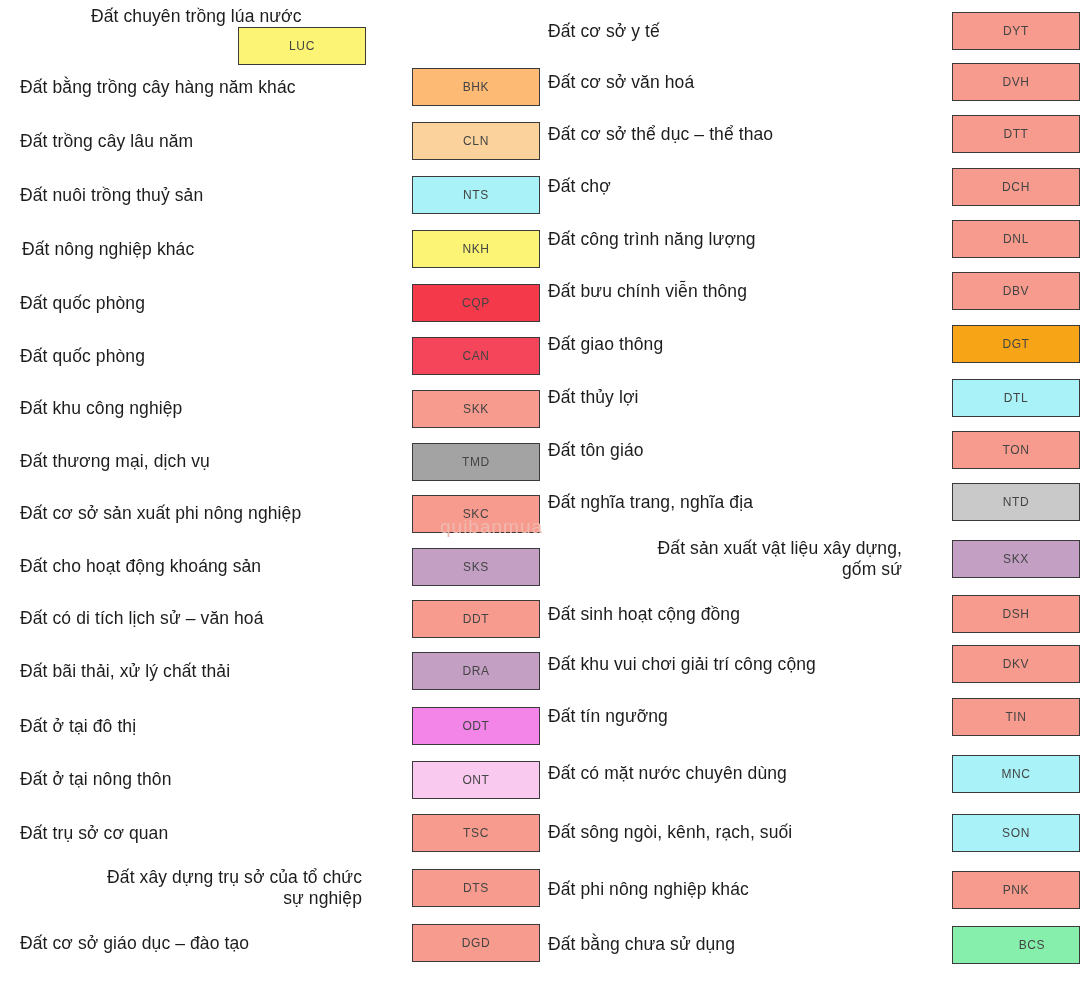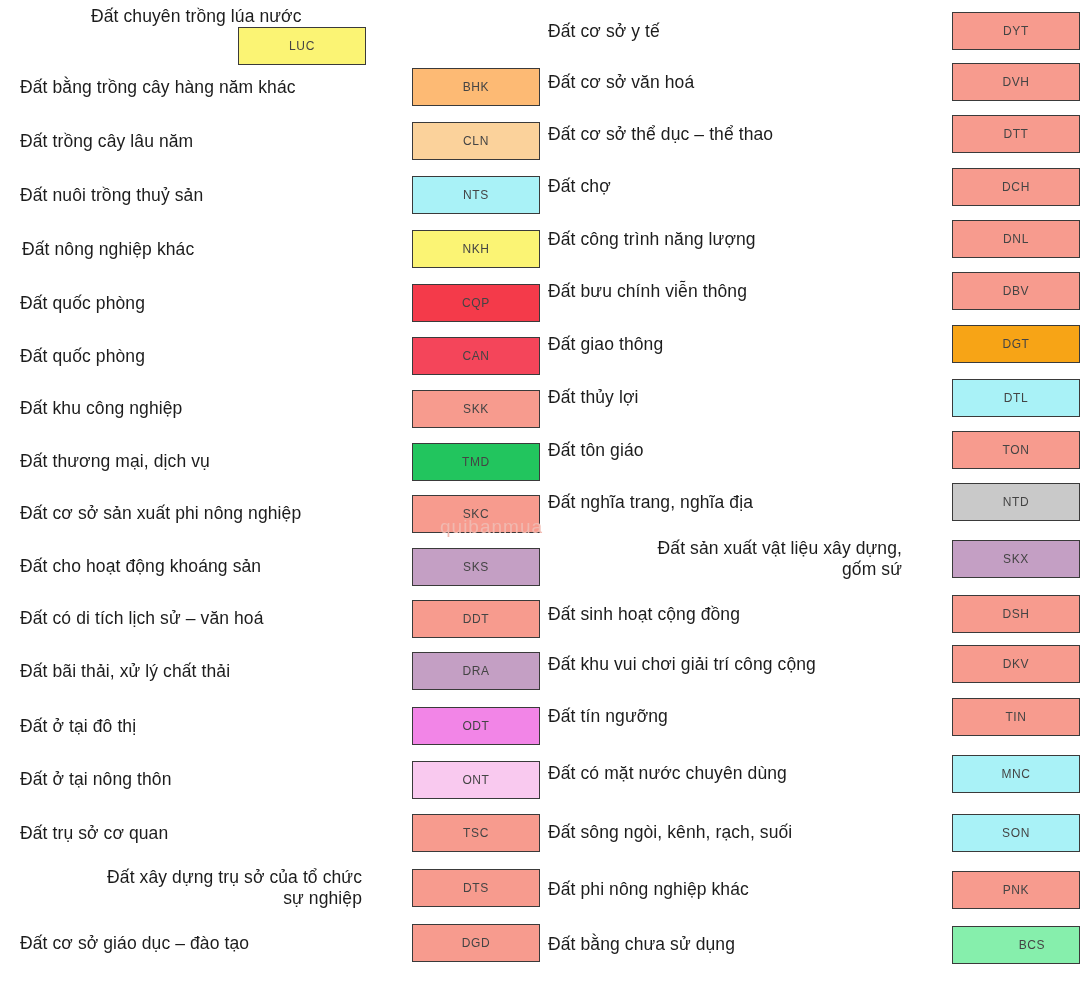--- a/index.html
+++ b/index.html
@@ -118,21 +118,21 @@
         <div class="row" style="height: 52px;">
           <div class="row-label">Đất quốc phòng</div>
           <div class="swatch" style="background: rgb(244, 69, 90);">CAN</div>
         </div>
         <div class="row" style="height: 53px;">
           <div class="row-label">Đất khu công nghiệp</div>
           <div class="swatch" style="background: rgb(247, 155, 142);">SKK</div>
         </div>
         <div class="row" style="height: 53px;">
           <div class="row-label">Đất thương mại, dịch vụ</div>
-          <div class="swatch" style="background: #22c55e;">TMD</div>
+          <div class="swatch" style="background: #a3a3a3;">TMD</div>
         </div>
         <div class="row" style="height: 51px;">
           <div class="row-label">Đất cơ sở sản xuất phi nông nghiệp</div>
           <div class="swatch" style="background: rgb(247, 155, 142);">SKC</div>
         </div>
         <div class="row" style="height: 55px;">
           <div class="row-label">Đất cho hoạt động khoáng sản</div>
           <div class="swatch" style="background: rgb(196, 159, 196);">SKS</div>
         </div>
         <div class="row" style="height: 49px;">

